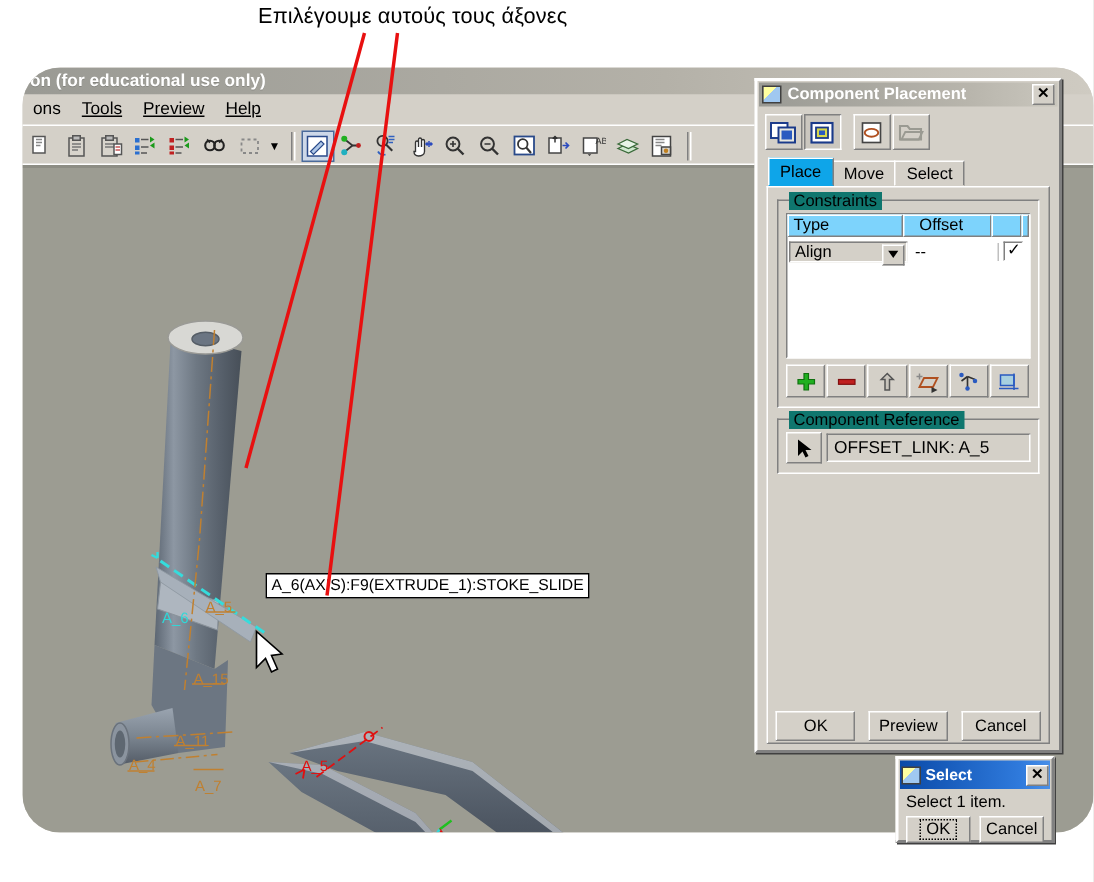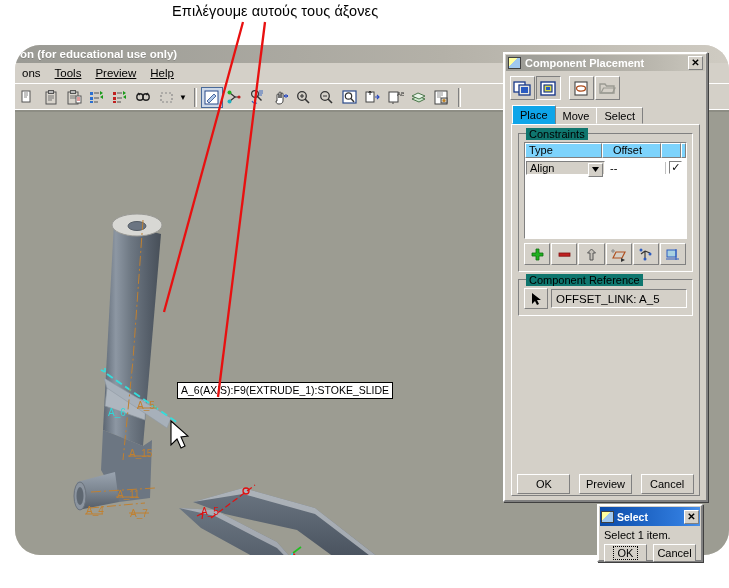--- a/index.html
+++ b/index.html
@@ -554,21 +554,21 @@
         <path d="M278,443 l-4,6" stroke="#30d8d8" stroke-width="1.6"></path>
 
         <path d="M156,311 L156,335 L162,329 L166,338 L170,336 L166,327 L173,326 Z" fill="#ffffff" stroke="#000000" stroke-width="1.1"></path>
       </svg>
 
       <div class="axis-label cy" style="left:93px;  top:255px;margin-top:42px;">A_6</div>
       <div class="axis-label" style="left:122px; top:290px;">A_5</div>
       <div class="axis-label" style="left:114px; top:338px;">A_15</div>
       <div class="axis-label" style="left:102px; top:379px;">A_11</div>
       <div class="axis-label" style="left:71px;  top:395px;">A_4</div>
-      <div class="axis-label" style="left:115px; top:398px;">A_7</div>
+      <div class="axis-label" style="left:115px; top:409px;">A_7</div>
       <div class="axis-label sel" style="left:186px; top:396px;">A_5</div>
 
       <div class="tooltip-box" style="left:162px; top:272px;">A_6(AXIS):F9(EXTRUDE_1):STOKE_SLIDE</div>
     </div>
   </div>
 
   <div class="cp-dialog">
     <div class="cp-title">
       <div class="cp-title-icon"></div>
       <div class="cp-title-text">Component Placement</div>

